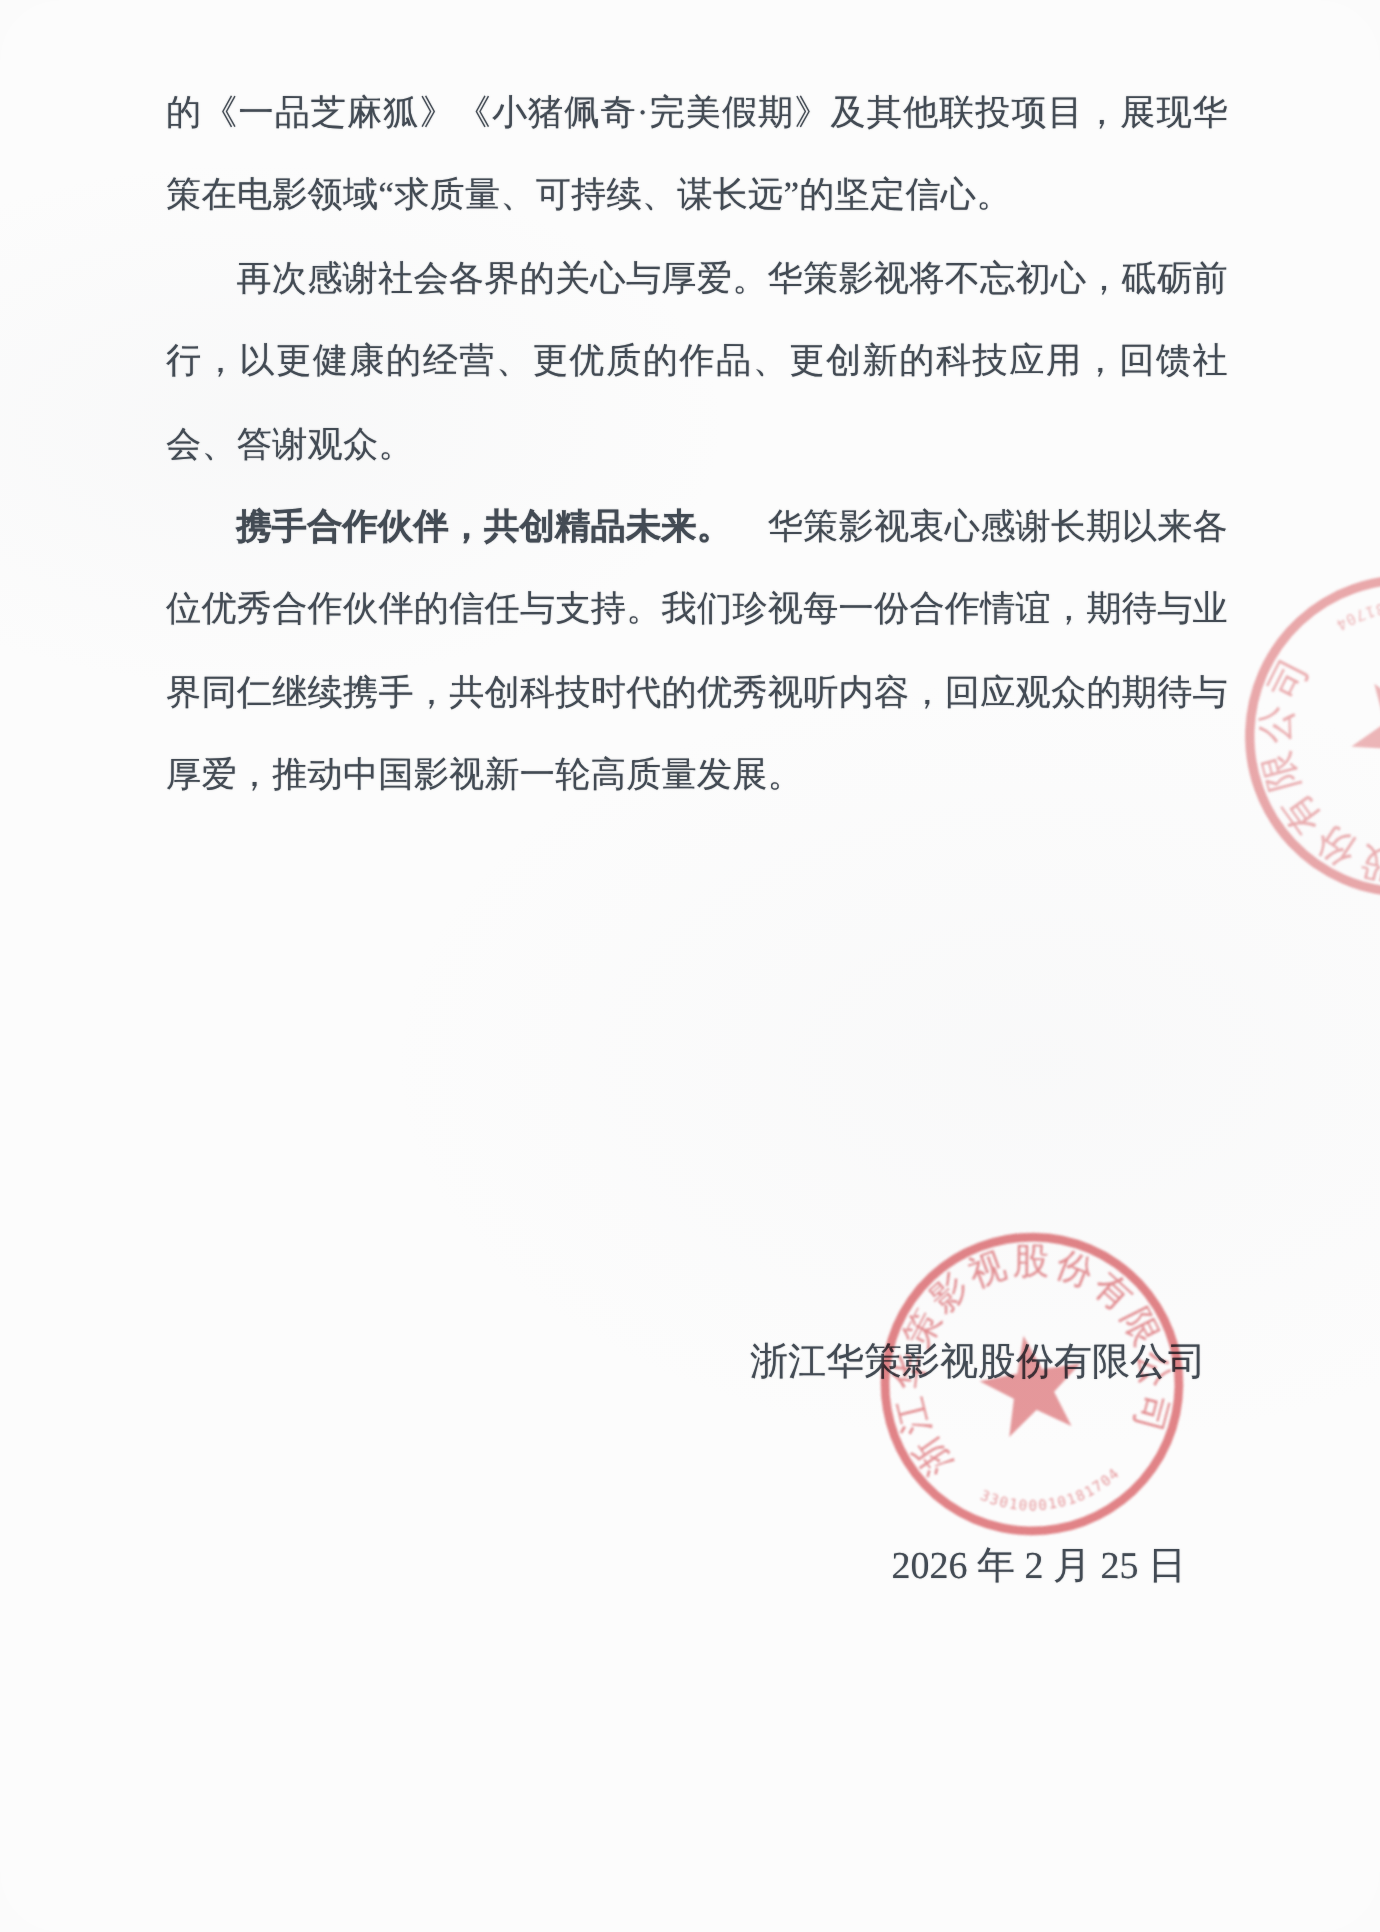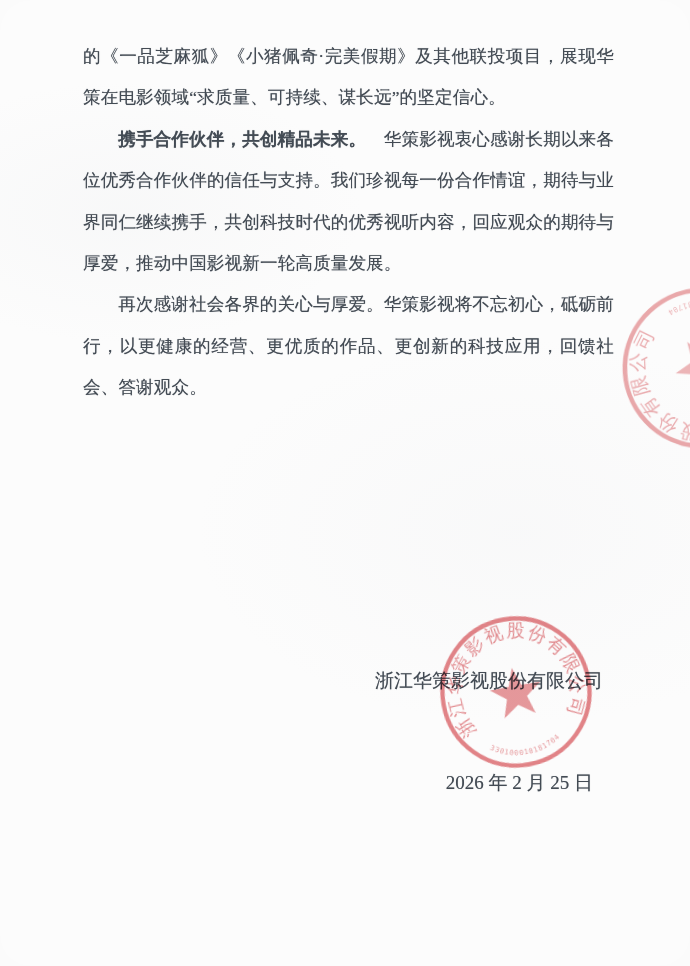--- a/index.html
+++ b/index.html
@@ -52,22 +52,22 @@
   .seal-edge{left:619px;top:284px;width:168px;height:168px;transform:rotate(182deg);opacity:0.85;}
   .seal svg{width:100%;height:100%;display:block;}
 </style>
 </head>
 <body>
 
 <div class="page">
 
   <div class="body-text">
       <p><span>的《一品芝麻狐》《小猪佩奇·完美假期》及其他联投项目，展现华策在电影领域“求质量、可持续、谋长远”的坚定信心。</span></p>
+      <p class="indent"><span>再次感谢社会各界的关心与厚爱。华策影视将不忘初心，砥砺前行，以更健康的经营、更优质的作品、更创新的科技应用，回馈社会、答谢观众。</span></p>
       <p class="indent"><span class="bold">携手合作伙伴，共创精品未来。</span><span>　华策影视衷心感谢长期以来各位优秀合作伙伴的信任与支持。我们珍视每一份合作情谊，期待与业界同仁继续携手，共创科技时代的优秀视听内容，回应观众的期待与厚爱，推动中国影视新一轮高质量发展。</span></p>
-      <p class="indent"><span>再次感谢社会各界的关心与厚爱。华策影视将不忘初心，砥砺前行，以更健康的经营、更优质的作品、更创新的科技应用，回馈社会、答谢观众。</span></p>
     </div>
 
   <div class="signature">浙江华策影视股份有限公司</div>
 
   <div class="sign-date">2026 年 2 月 25 日</div>
 
   <div class="seal seal-main">
     <svg viewBox="0 0 200 200" xmlns="http://www.w3.org/2000/svg">
       <defs>
         <path id="s1-top" d="M 42.7,140.2 A 70,70 0 1 1 157.3,140.2" fill="none"></path>

